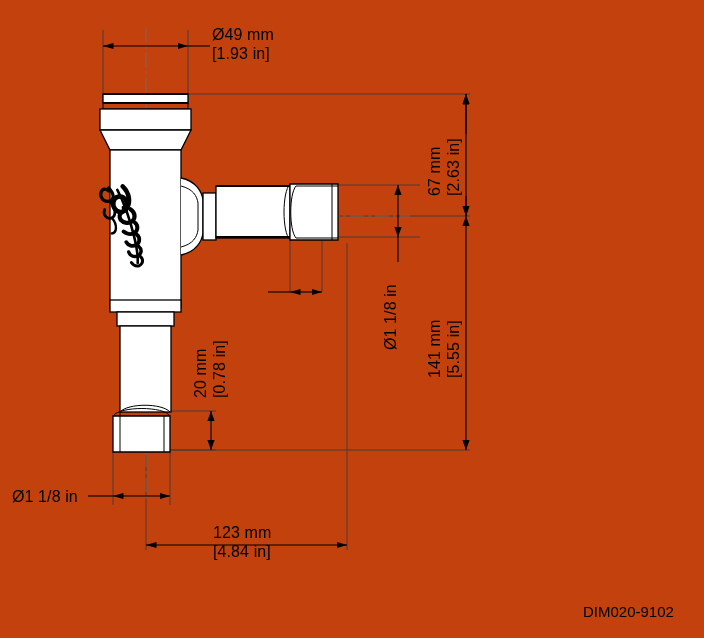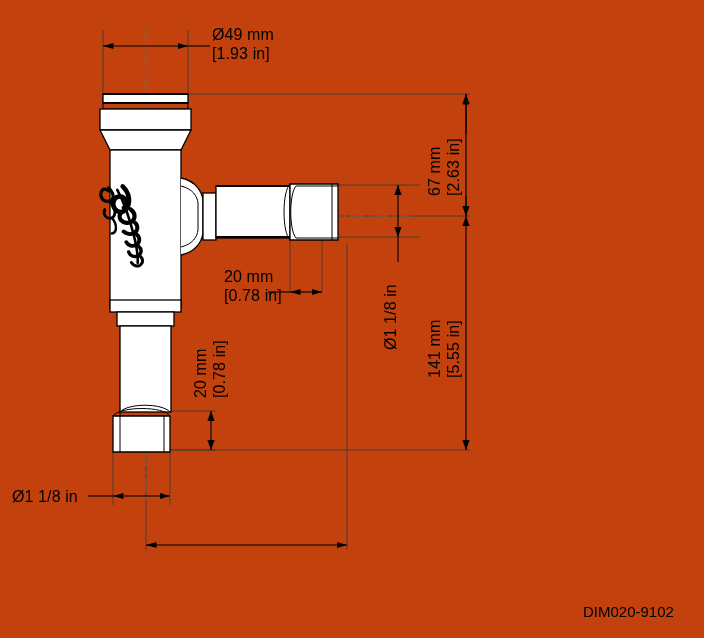--- a/index.html
+++ b/index.html
@@ -197,24 +197,24 @@
 <span>[1.93 in]</span></div>
 
   <div class="dim-text rot" style="left:426px; top:196px; transform:rotate(-90deg);"><span>67 mm</span>
 <span>[2.63 in]</span></div>
 
   <div class="dim-text rot" style="left:426px; top:378px; transform:rotate(-90deg);"><span>141 mm</span>
 <span>[5.55 in]</span></div>
 
   <div class="dim-text rot" style="left:382px; top:350px; transform:rotate(-90deg);"><span>Ø1 1/8 in</span></div>
 
-  <div class="dim-text" style="left:224px; top:268px;"><span>20 mm</span>
-<span>[0.78 in]</span></div>
 
   <div class="dim-text rot" style="left:192px; top:398px; transform:rotate(-90deg);"><span>20 mm</span>
 <span>[0.78 in]</span></div>
 
   <div class="dim-text" style="left:12px; top:488px;"><span>Ø1 1/8 in</span></div>
 
+  <div class="dim-text" style="left:213px; top:524px;"><span>123 mm</span>
+<span>[4.84 in]</span></div>
 
   <div class="part-code" style="left:583px; top:603px;">DIM020-9102</div>
 
 </div>
 
 </body></html>

